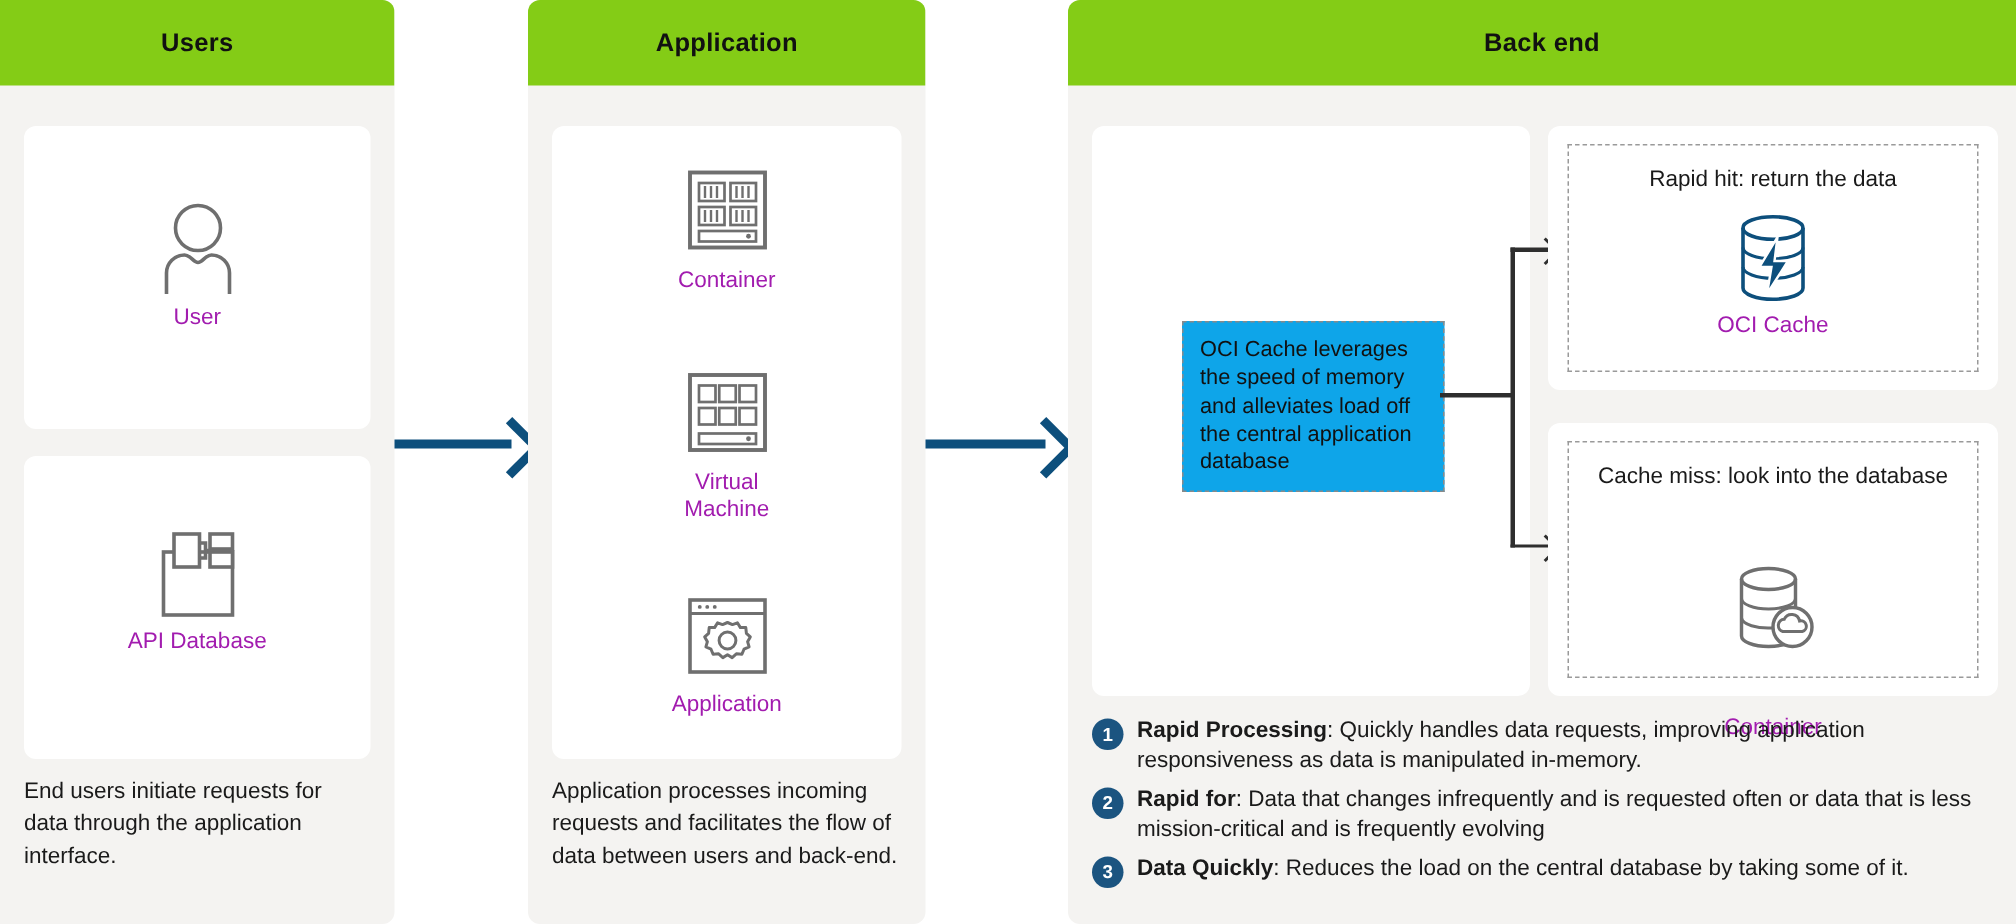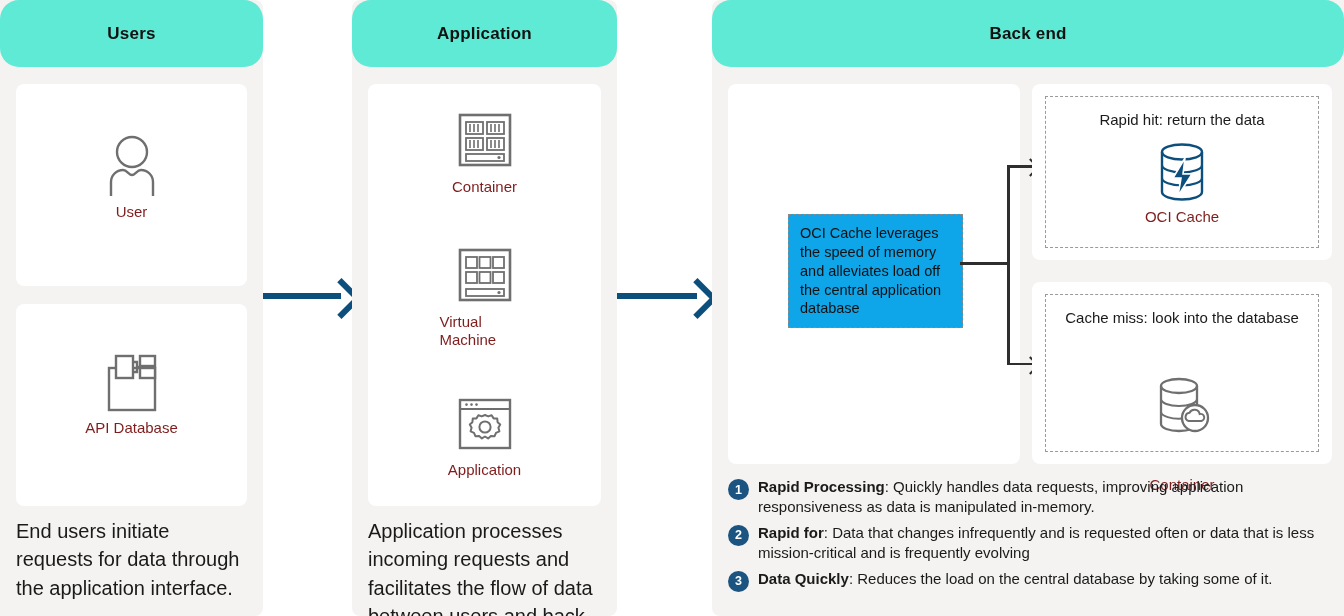--- a/index.html
+++ b/index.html
@@ -8,36 +8,36 @@
     background:#ffffff;
     font-family:"Liberation Sans","DejaVu Sans",sans-serif;
     color:#1a1a1a;
     overflow:hidden;
   }
   .stage{position:relative;width:1344px;height:616px;}
 
   
   .column{position:absolute;top:0;background:#f4f3f1;border-radius:8px;overflow:hidden;}
   .col-header{
-    height:67px;background:#5eead4;display:flex;align-items:center;justify-content:center;
-    font-size:17px;font-weight:bold;color:#111111;letter-spacing:.2px;border-radius:19px;
+    height:57px;background:#84cc16;display:flex;align-items:center;justify-content:center;
+    font-size:17px;font-weight:bold;color:#111111;letter-spacing:.2px;
   }
   #col-users{left:0;width:263px;height:616px;border-radius:0 8px 8px 0;}
   #col-app{left:352px;width:265px;height:616px;border-radius:8px;}
   #col-back{left:712px;width:632px;height:616px;border-radius:8px 0 0 8px;}
 
   
   .card{position:absolute;background:#ffffff;border-radius:8px;}
 
   .node{position:absolute;left:0;width:100%;display:flex;flex-direction:column;
         align-items:center;justify-content:center;}
-  .node-label{margin-top:7px;font-size:15px;color:#7f1d1d;line-height:1.22;}
-
-  
-  .caption{position:absolute;font-size:20px;line-height:1.42;color:#1a1a1a;}
+  .node-label{margin-top:7px;font-size:15px;color:#a21caf;text-align:center;line-height:1.22;}
+
+  
+  .caption{position:absolute;font-size:15px;line-height:1.42;color:#1a1a1a;}
 
   
   .big-arrow{position:absolute;height:40px;}
   .big-arrow .shaft{position:absolute;left:0;top:17px;height:6px;background:#0d4f7c;}
   .big-arrow .head{
     position:absolute;top:8px;width:23px;height:23px;
     border-top:6px solid #0d4f7c;border-right:6px solid #0d4f7c;
     transform:rotate(45deg);
   }
 

